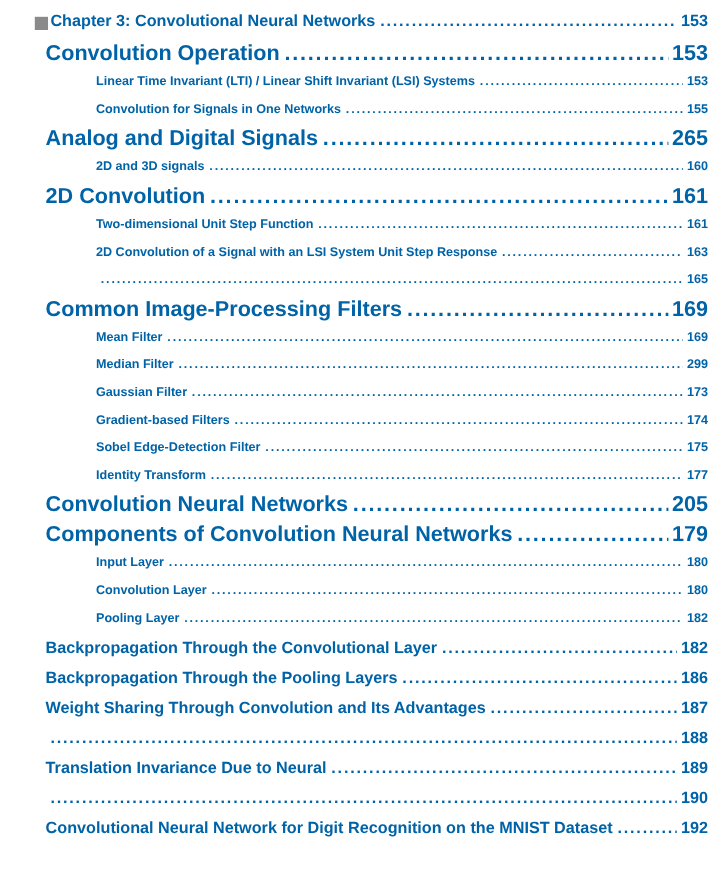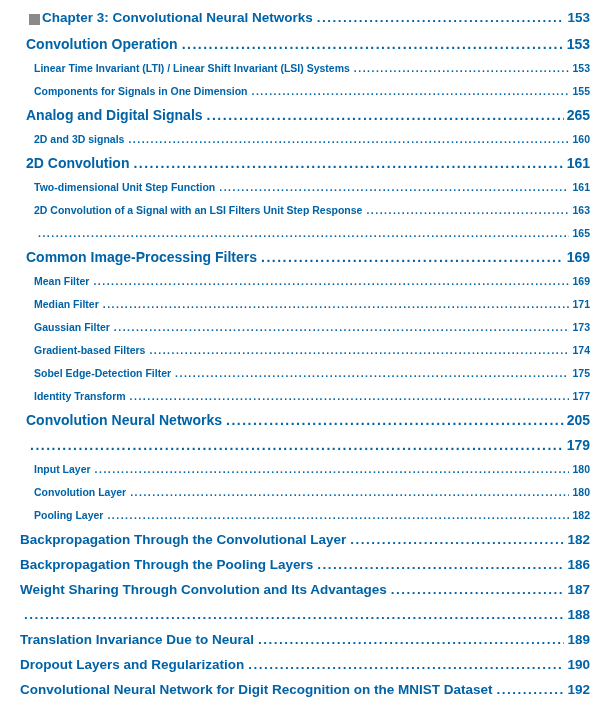--- a/index.html
+++ b/index.html
@@ -46,36 +46,36 @@
     text-align:left;
   }
   
   .row.chapter{
     font-size:13.5px;
     line-height:18px;
     margin-bottom:9px;
     padding-left:29px;
   }
   .row.l1{
-    font-size:14px;
+    font-size:18px;
     line-height:17px;
     margin-bottom:8px;
-    padding-left:26px;
+    padding-left:38px;
   }
   .row.l2{
     font-size:10.5px;
     line-height:15px;
     margin-bottom:8px;
-    padding-left:34px;
+    padding-left:80px;
   }
   .row.l1lg{
     font-size:13.5px;
     line-height:18px;
     margin-bottom:7px;
-    padding-left:20px;
+    padding-left:38px;
   }
   .bullet{
     display:inline-block;
     width:11px;
     height:11px;
     background:var(--bullet);
     margin-right:2px;
     position:relative;
     top:1px;
     flex:0 0 auto;
@@ -96,21 +96,21 @@
       <span class="label">Convolution Operation</span>
       <span class="leader">............................................................................................................................................................................................................................................................................................................</span>
       <span class="pagenum">153</span>
     </div>
     <div class="row l2">
       <span class="label">Linear Time Invariant (LTI) / Linear Shift Invariant (LSI) Systems</span>
       <span class="leader">............................................................................................................................................................................................................................................................................................................</span>
       <span class="pagenum">153</span>
     </div>
     <div class="row l2">
-      <span class="label">Components for Signals in One Dimension</span>
+      <span class="label">Convolution for Signals in One Networks</span>
       <span class="leader">............................................................................................................................................................................................................................................................................................................</span>
       <span class="pagenum">155</span>
     </div>
     <div class="row l1">
       <span class="label">Analog and Digital Signals</span>
       <span class="leader">............................................................................................................................................................................................................................................................................................................</span>
       <span class="pagenum">265</span>
     </div>
     <div class="row l2">
       <span class="label">2D and 3D signals</span>
@@ -121,42 +121,42 @@
       <span class="label">2D Convolution</span>
       <span class="leader">............................................................................................................................................................................................................................................................................................................</span>
       <span class="pagenum">161</span>
     </div>
     <div class="row l2">
       <span class="label">Two-dimensional Unit Step Function</span>
       <span class="leader">............................................................................................................................................................................................................................................................................................................</span>
       <span class="pagenum">161</span>
     </div>
     <div class="row l2">
-      <span class="label">2D Convolution of a Signal with an LSI Filters Unit Step Response</span>
+      <span class="label">2D Convolution of a Signal with an LSI System Unit Step Response</span>
       <span class="leader">............................................................................................................................................................................................................................................................................................................</span>
       <span class="pagenum">163</span>
     </div>
     <div class="row l2">
       <span class="leader">............................................................................................................................................................................................................................................................................................................</span>
       <span class="pagenum">165</span>
     </div>
     <div class="row l1">
       <span class="label">Common Image-Processing Filters</span>
       <span class="leader">............................................................................................................................................................................................................................................................................................................</span>
       <span class="pagenum">169</span>
     </div>
     <div class="row l2">
       <span class="label">Mean Filter</span>
       <span class="leader">............................................................................................................................................................................................................................................................................................................</span>
       <span class="pagenum">169</span>
     </div>
     <div class="row l2">
       <span class="label">Median Filter</span>
       <span class="leader">............................................................................................................................................................................................................................................................................................................</span>
-      <span class="pagenum">171</span>
+      <span class="pagenum">299</span>
     </div>
     <div class="row l2">
       <span class="label">Gaussian Filter</span>
       <span class="leader">............................................................................................................................................................................................................................................................................................................</span>
       <span class="pagenum">173</span>
     </div>
     <div class="row l2">
       <span class="label">Gradient-based Filters</span>
       <span class="leader">............................................................................................................................................................................................................................................................................................................</span>
       <span class="pagenum">174</span>
@@ -170,20 +170,21 @@
       <span class="label">Identity Transform</span>
       <span class="leader">............................................................................................................................................................................................................................................................................................................</span>
       <span class="pagenum">177</span>
     </div>
     <div class="row l1">
       <span class="label">Convolution Neural Networks</span>
       <span class="leader">............................................................................................................................................................................................................................................................................................................</span>
       <span class="pagenum">205</span>
     </div>
     <div class="row l1">
+      <span class="label">Components of Convolution Neural Networks</span>
       <span class="leader">............................................................................................................................................................................................................................................................................................................</span>
       <span class="pagenum">179</span>
     </div>
     <div class="row l2">
       <span class="label">Input Layer</span>
       <span class="leader">............................................................................................................................................................................................................................................................................................................</span>
       <span class="pagenum">180</span>
     </div>
     <div class="row l2">
       <span class="label">Convolution Layer</span>
@@ -213,21 +214,20 @@
     <div class="row l1lg">
       <span class="leader">............................................................................................................................................................................................................................................................................................................</span>
       <span class="pagenum">188</span>
     </div>
     <div class="row l1lg">
       <span class="label">Translation Invariance Due to Neural</span>
       <span class="leader">............................................................................................................................................................................................................................................................................................................</span>
       <span class="pagenum">189</span>
     </div>
     <div class="row l1lg">
-      <span class="label">Dropout Layers and Regularization</span>
       <span class="leader">............................................................................................................................................................................................................................................................................................................</span>
       <span class="pagenum">190</span>
     </div>
     <div class="row l1lg">
       <span class="label">Convolutional Neural Network for Digit Recognition on the MNIST Dataset</span>
       <span class="leader">............................................................................................................................................................................................................................................................................................................</span>
       <span class="pagenum">192</span>
     </div>
   </div>
 

